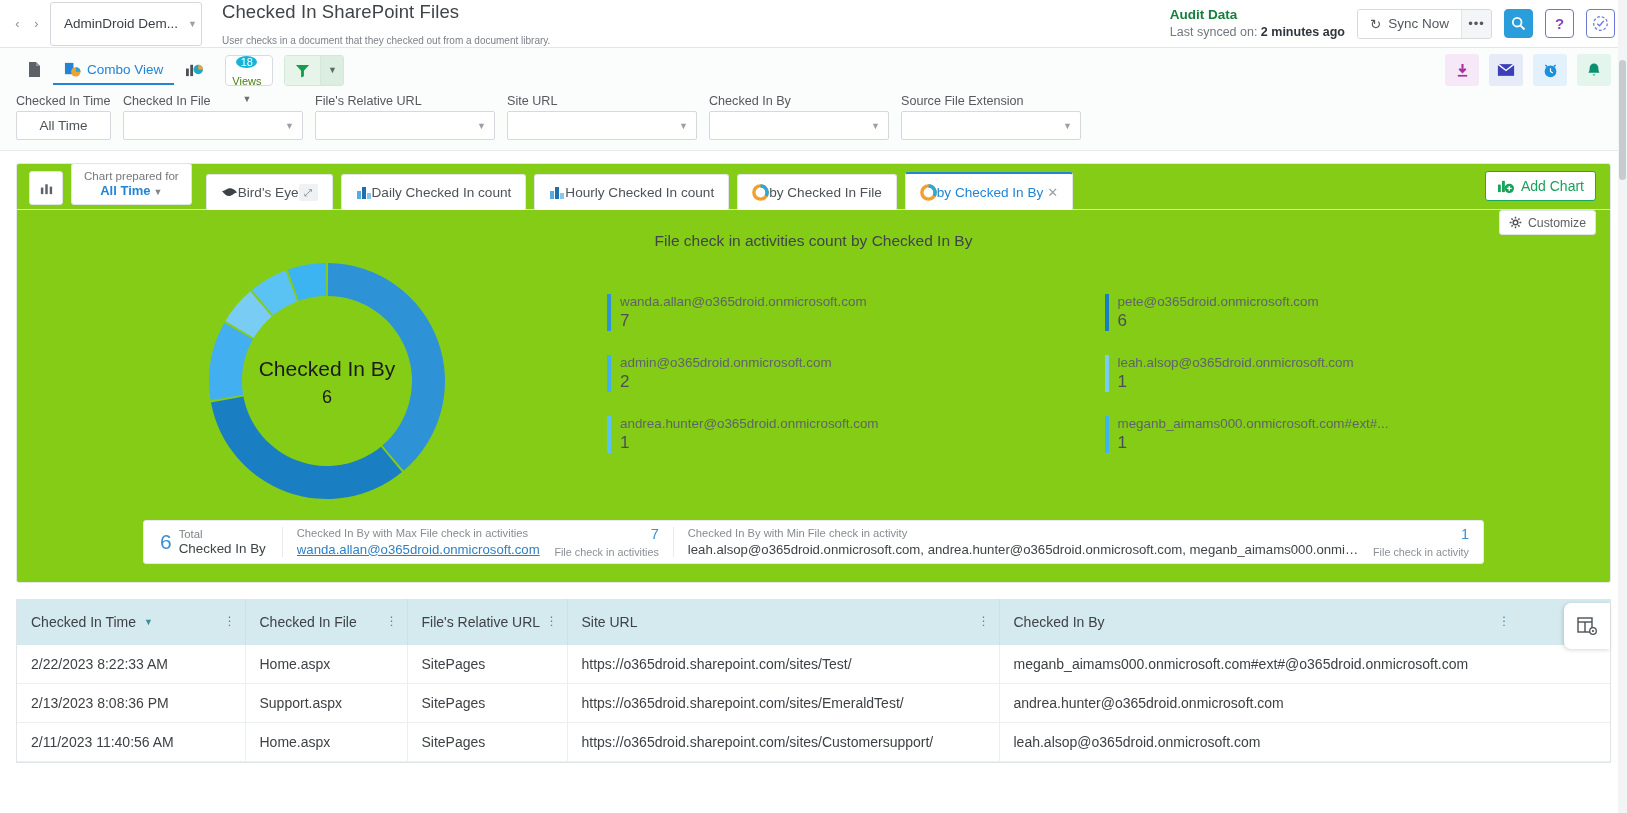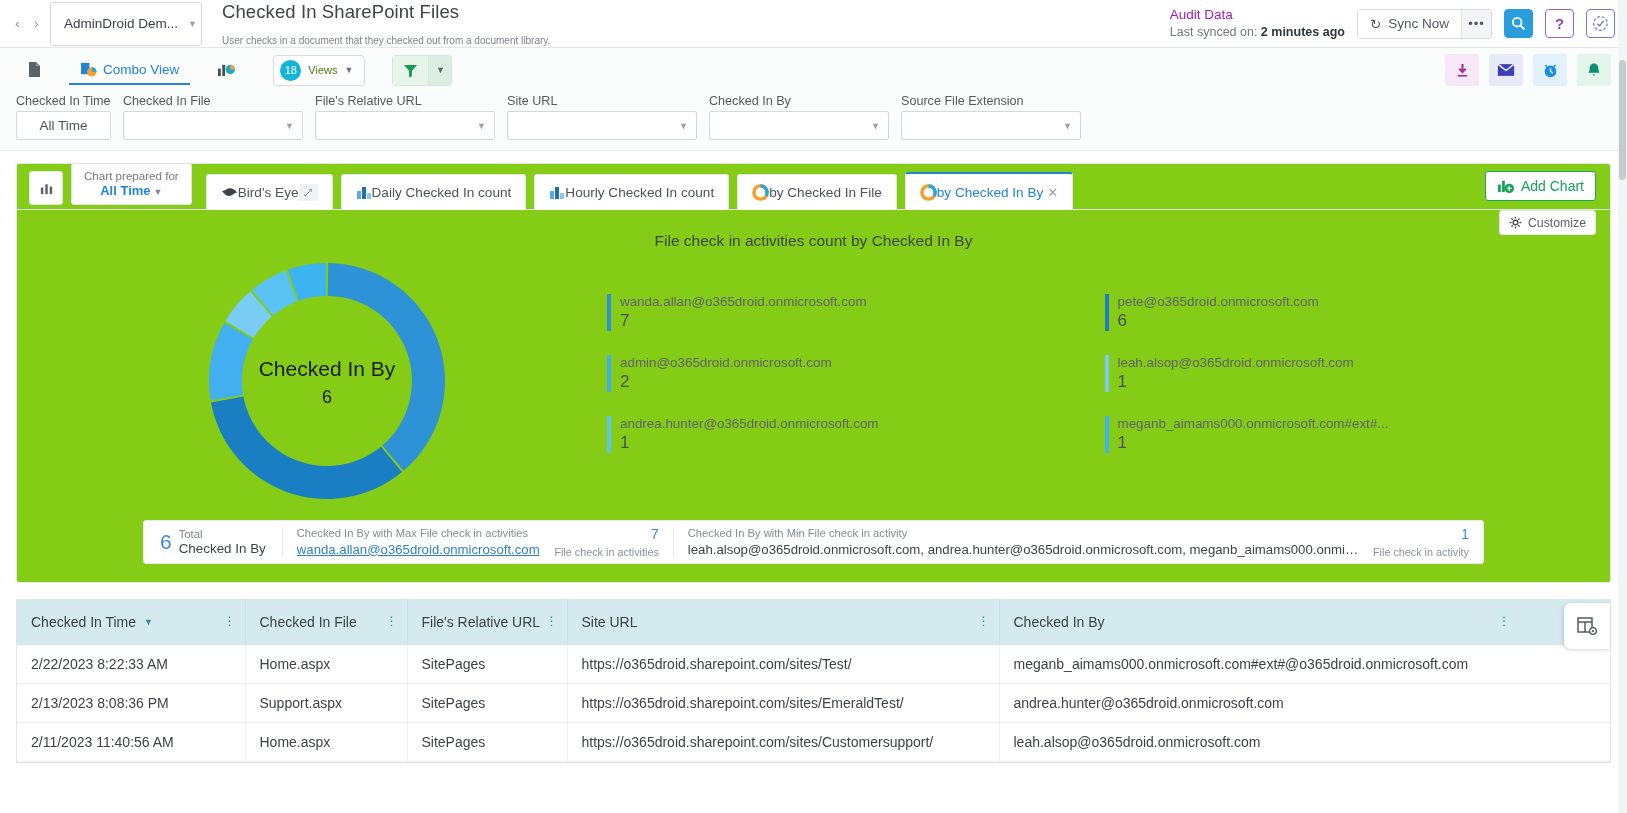--- a/index.html
+++ b/index.html
@@ -29,21 +29,21 @@
     display: flex; align-items: center; padding: 0 4px 0 10px;
     font-size: 13.5px; color: #3a3f45; cursor: pointer; justify-content: flex-end;
   }
   .org-select .caret { color: #9aa0a8; font-size: 9px; margin-left: 10px; }
   .title-block { margin-left: 20px; }
   .page-title { font-size: 18.5px; color: #404448; font-weight: normal; letter-spacing: .1px;}
   .page-sub { font-size: 10px; color: #7b8289; margin-top: 12px; }
 
   .topbar-right { margin-left: auto; display: flex; align-items: center; gap: 12px; }
   .audit-block { text-align: left; line-height: 1.35; }
-  .audit-title { font-size: 13.5px; color: #a21caf; font-weight: normal; }
+  .audit-title { font-size: 13.5px; color: #15803d; font-weight: bold; }
   .audit-sync { font-size: 12.5px; color: #72787f; }
   .audit-sync b { color: #30363c; }
   .sync-group {
     display: flex; border: 1px solid #d6dade; border-radius: 3px; overflow: hidden; height: 30px;
   }
   .sync-btn {
     display: flex; align-items: center; gap: 7px; padding: 0 12px;
     font-size: 13.5px; color: #52585e; background: #fff; cursor: pointer;
   }
   .sync-more {
@@ -54,29 +54,29 @@
   .icon-sq {
     width: 29px; height: 29px; border-radius: 4px; border: 1px solid;
     display: flex; align-items: center; justify-content: center; cursor: pointer;
   }
   .icon-sq.search { border-color: #2a9ddb; background: #2a9ddb; color:#fff; }
   .icon-sq.help   { border-color: #9b5fd0; color: #8a43c9; background:#fff; }
   .icon-sq.check  { border-color: #6f78d6; color: #6f78d6; background:#fff; }
 
   
   .toolbar-wrap { background: #fbfcfc; border-bottom: 1px solid #e7eaec; padding: 6px 16px 10px 16px; }
-  .toolbar-row1 { display: flex; align-items: center; gap: 16px; position: relative; }
+  .toolbar-row1 { display: flex; align-items: center; gap: 0px; position: relative; }
   .vtab {
     height: 30px; display: flex; align-items: center; gap: 6px; padding: 0 11px;
     font-size: 13.5px; color: #4b5157; cursor: pointer; border-bottom: 2px solid transparent;
   }
   .vtab.active { color: #2384d6; border-bottom-color: #2384d6; }
   .views-btn {
     margin-left: 10px; height: 31px; border: 1px solid #d8dcdf; border-radius: 4px; background: #fff;
-    display: flex; align-items: center; gap: 7px; padding: 0 11px 0 6px; cursor: pointer;
+    display: flex; align-items: center; gap: 7px; padding: 0 11px 0 6px; cursor: pointer; flex-direction: column;
   }
   .views-badge {
     background: #14b4d8; color: #fff; border-radius: 50%; width: 21px; height: 21px;
     display: flex; align-items: center; justify-content: center; font-size: 11px;
   }
   .views-label { font-size: 11px; color: #4d7c0f; }
   .filter-group { margin-left: 11px; display: flex; height: 31px; border-radius: 4px; overflow: hidden; }
   .filter-main {
     width: 36px; background: #e6f4ea; display:flex; align-items:center; justify-content:center;
     border: 1px solid #d5e7da; border-right: none; cursor: pointer;

